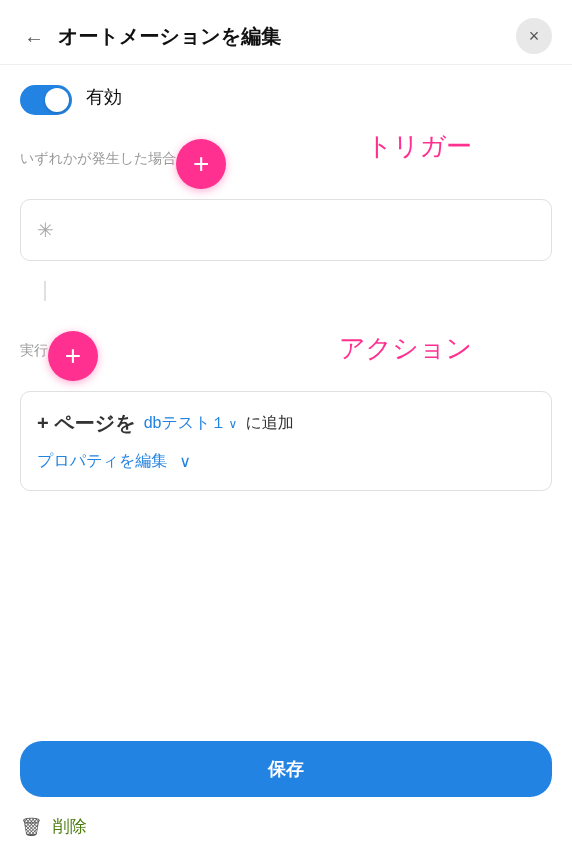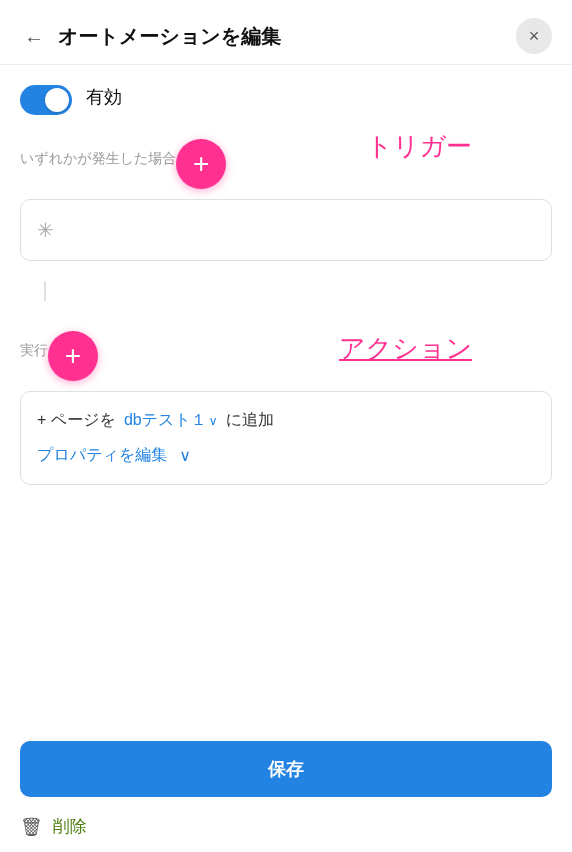--- a/index.html
+++ b/index.html
@@ -163,22 +163,23 @@
       gap: 14px;
     }
     .action-add-row {
       display: flex;
       align-items: center;
       gap: 8px;
       font-size: 16px;
       color: #333;
     }
     .action-add-icon {
-      font-size: 16px;
+      font-size: 20px;
       color: #333;
+      font-weight: bold;
     }
     .action-db-link {
       color: #2383e2;
       text-decoration: none;
       display: inline-flex;
       align-items: center;
       gap: 2px;
     }
     .action-db-link .chevron {
       font-size: 12px;
@@ -208,21 +209,21 @@
       bottom: 0;
       left: 0;
       right: 0;
     }
     .save-btn {
       width: 100%;
       padding: 16px;
       background: #2383e2;
       color: #fff;
       border: none;
-      border-radius: 10px;
+      border-radius: 22px;
       font-size: 18px;
       font-weight: 600;
       cursor: pointer;
       margin-bottom: 14px;
     }
     .delete-row {
       display: flex;
       align-items: center;
       gap: 10px;
       cursor: pointer;
@@ -284,21 +285,21 @@
       <div class="trigger-card-content">
         <span class="spinner-icon">✳︎</span>
       </div>
     </div>
   </div>
 
   <div class="connector"></div>
 
   <div class="action-wrapper" style="margin-top:10px;">
 
-    <div class="annotation" style="top: 0px; right: 80px; font-size: 26px; text-decoration: underline;">
+    <div class="annotation" style="top: 0px; right: 80px; font-size: 26px;">
       <span>アクション</span>
     </div>
 
     <div class="section-header" style="margin-top: 30px;">
       <span class="section-label">実行</span>
       <button class="add-btn">
         <span>+</span>
       </button>
     </div>
 

